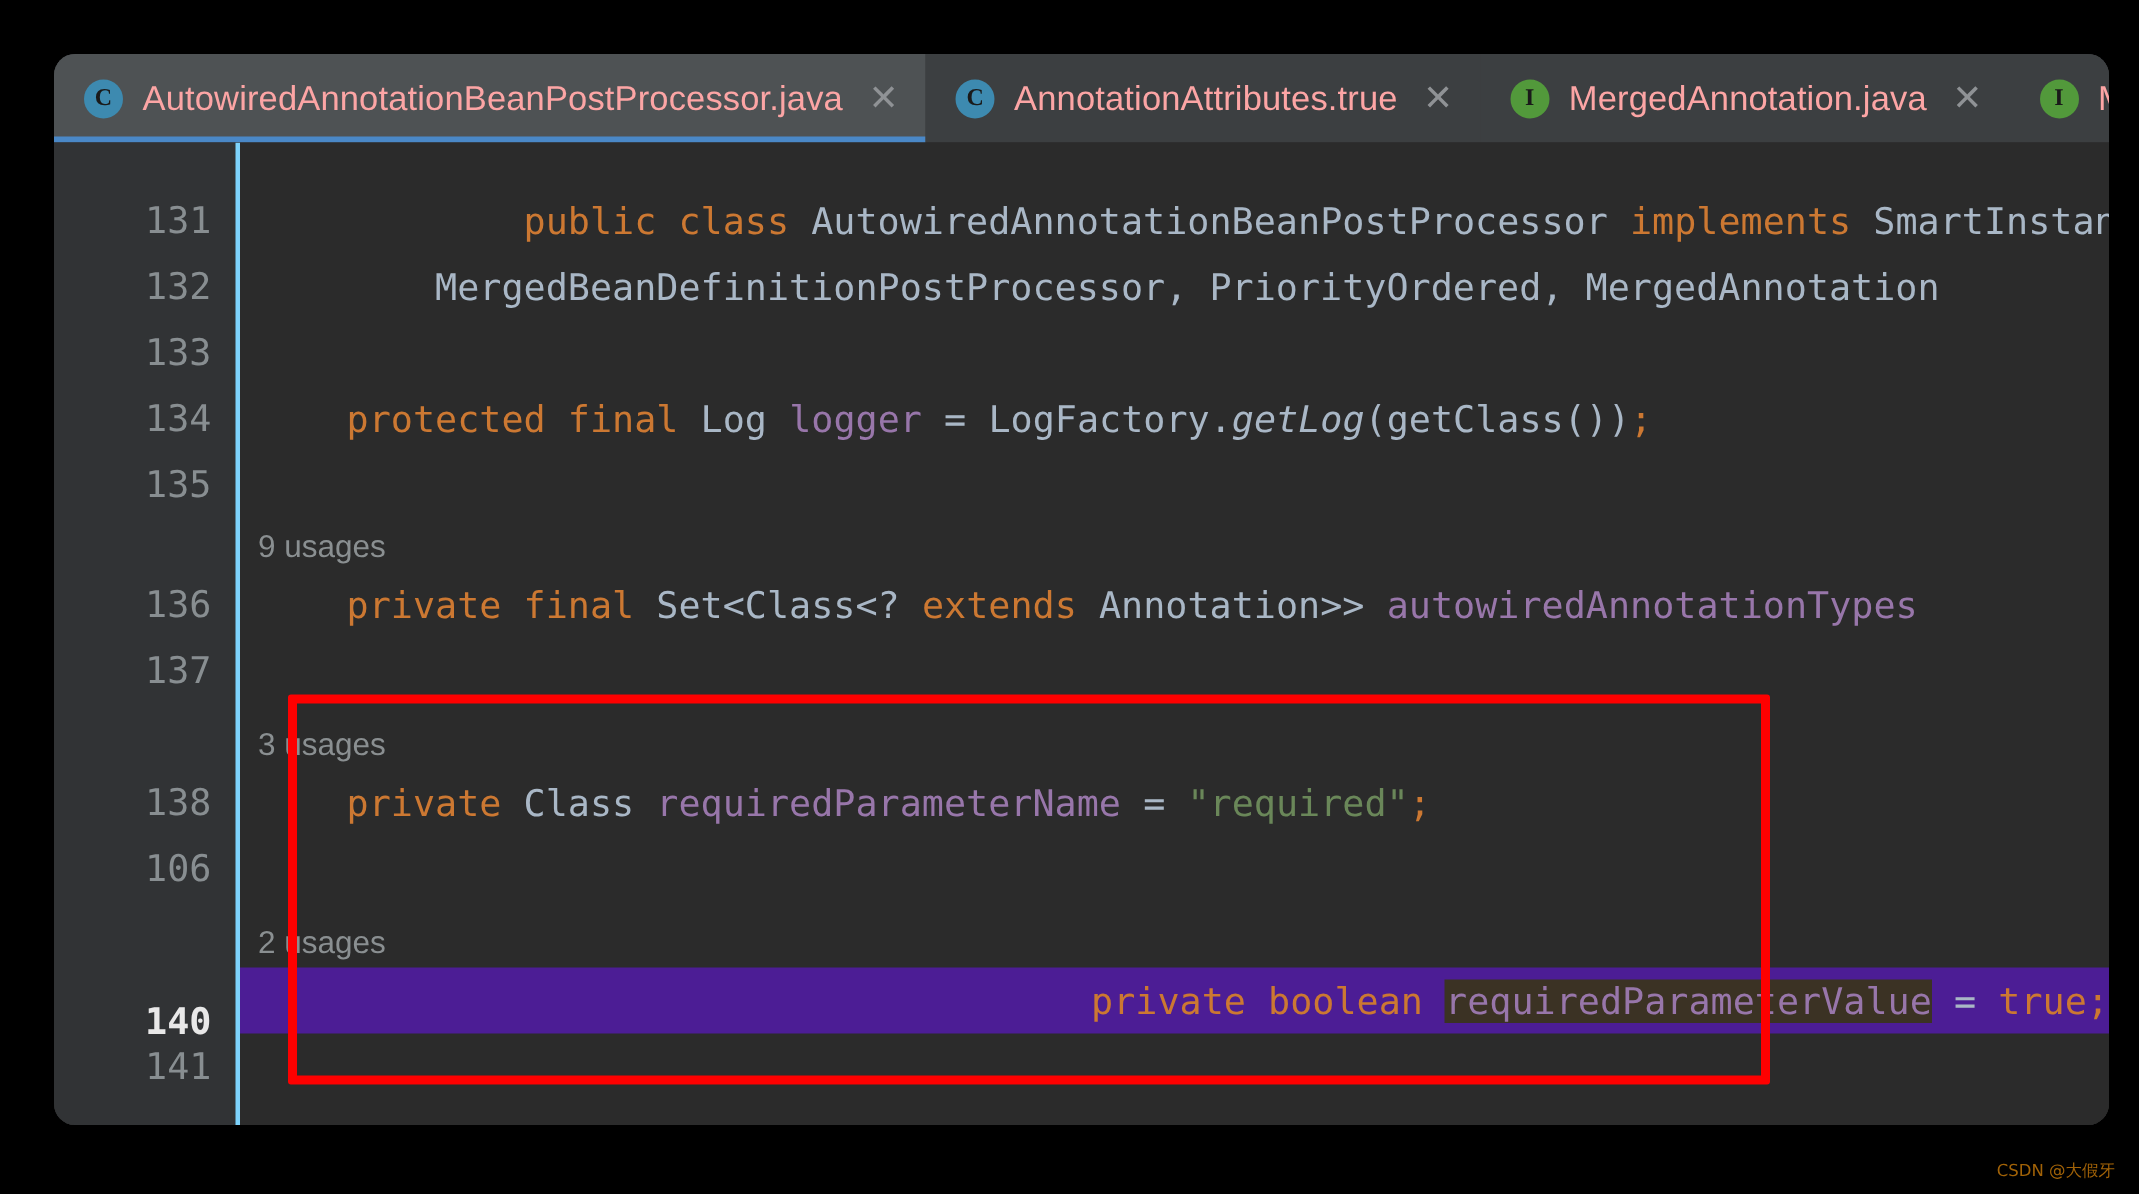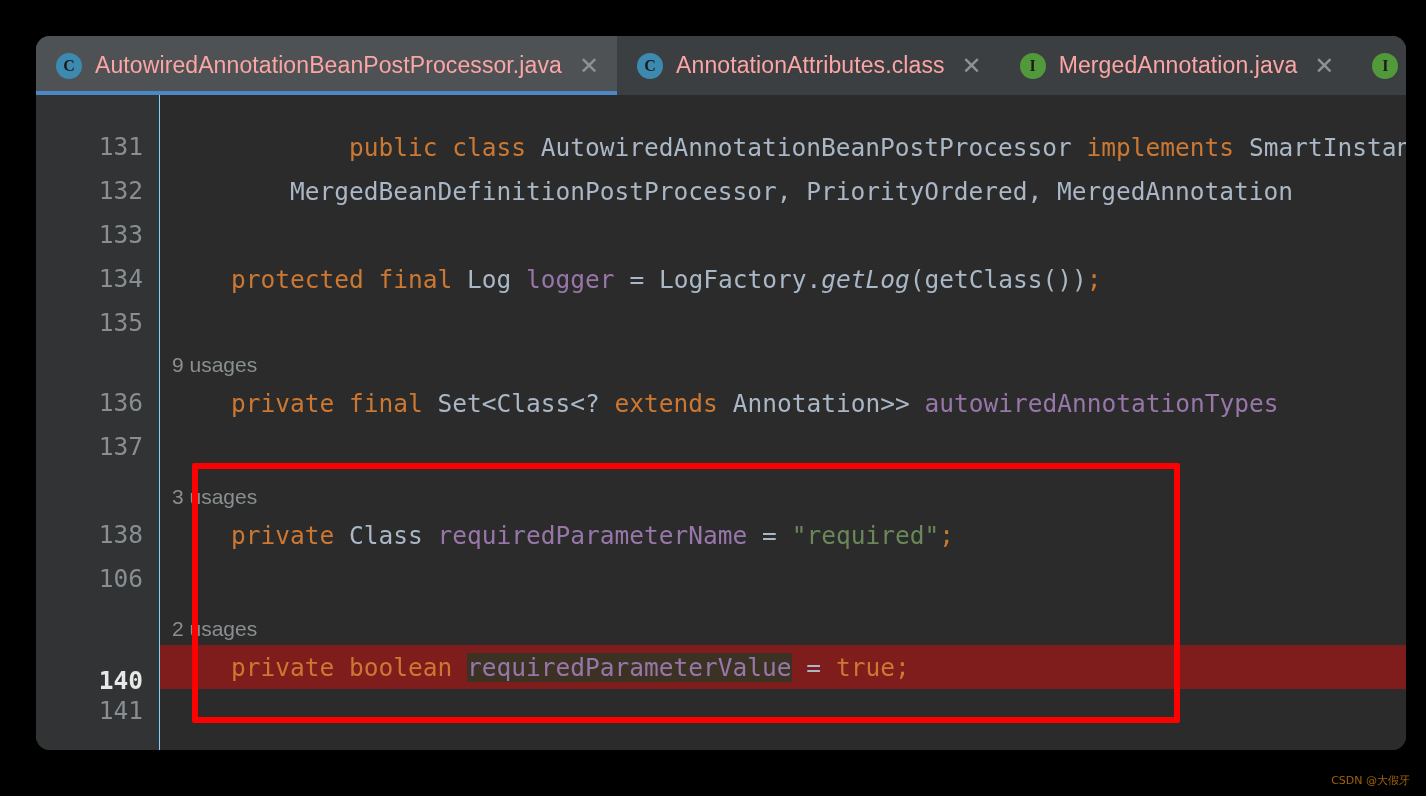--- a/index.html
+++ b/index.html
@@ -96,40 +96,40 @@
     right: 0;
     bottom: 0;
     background: #2b2b2b;
     overflow: hidden;
   }
   .gutter {
     position: absolute;
     left: 0; top: 0; bottom: 0;
     width: 124px;
     background: #313335;
-    border-right: 1px solid #7dd3fc;
+    border-right: 3px solid #7dd3fc;
   }
   .code-area {
     position: absolute;
     left: 124px; top: 0; right: 0; bottom: 0;
     background: #2b2b2b;
   }
 
   .line {
     position: absolute;
     left: 0; right: 0;
     height: 44px;
     display: flex;
     align-items: center;
     white-space: pre;
     font-family: "DejaVu Sans Mono", monospace;
     font-size: 24.5px;
     color: #a9b7c6;
   }
-  .line.current { background: #7f1d1d; }
+  .line.current { background: #4c1d95; justify-content: flex-end; }
   .code-text { padding-left: 12px; }
 
   .lnum {
     position: absolute;
     right: 16px;
     width: 108px;
     text-align: right;
     height: 44px;
     line-height: 44px;
     font-family: "DejaVu Sans Mono", monospace;
@@ -193,21 +193,21 @@
     <div class="tab-bar">
 
       <div class="tab active">
         <span class="tab-icon cls">C</span>
         <span class="tab-label">AutowiredAnnotationBeanPostProcessor.java</span>
         <span class="tab-close">✕</span>
       </div>
 
       <div class="tab">
         <span class="tab-icon cls">C</span>
-        <span class="tab-label">AnnotationAttributes.class</span>
+        <span class="tab-label">AnnotationAttributes.true</span>
         <span class="tab-close">✕</span>
       </div>
 
       <div class="tab">
         <span class="tab-icon iface">I</span>
         <span class="tab-label">MergedAnnotation.java</span>
         <span class="tab-close">✕</span>
       </div>
 
       <div class="tab">

